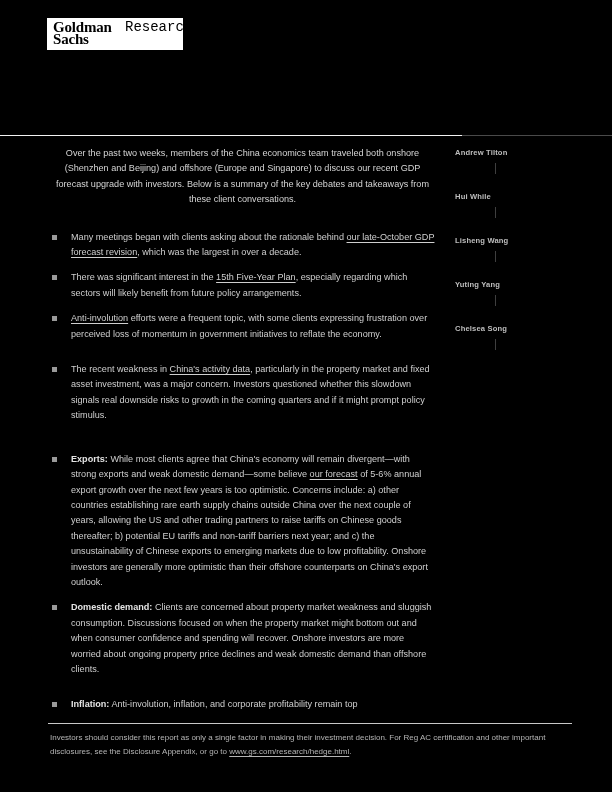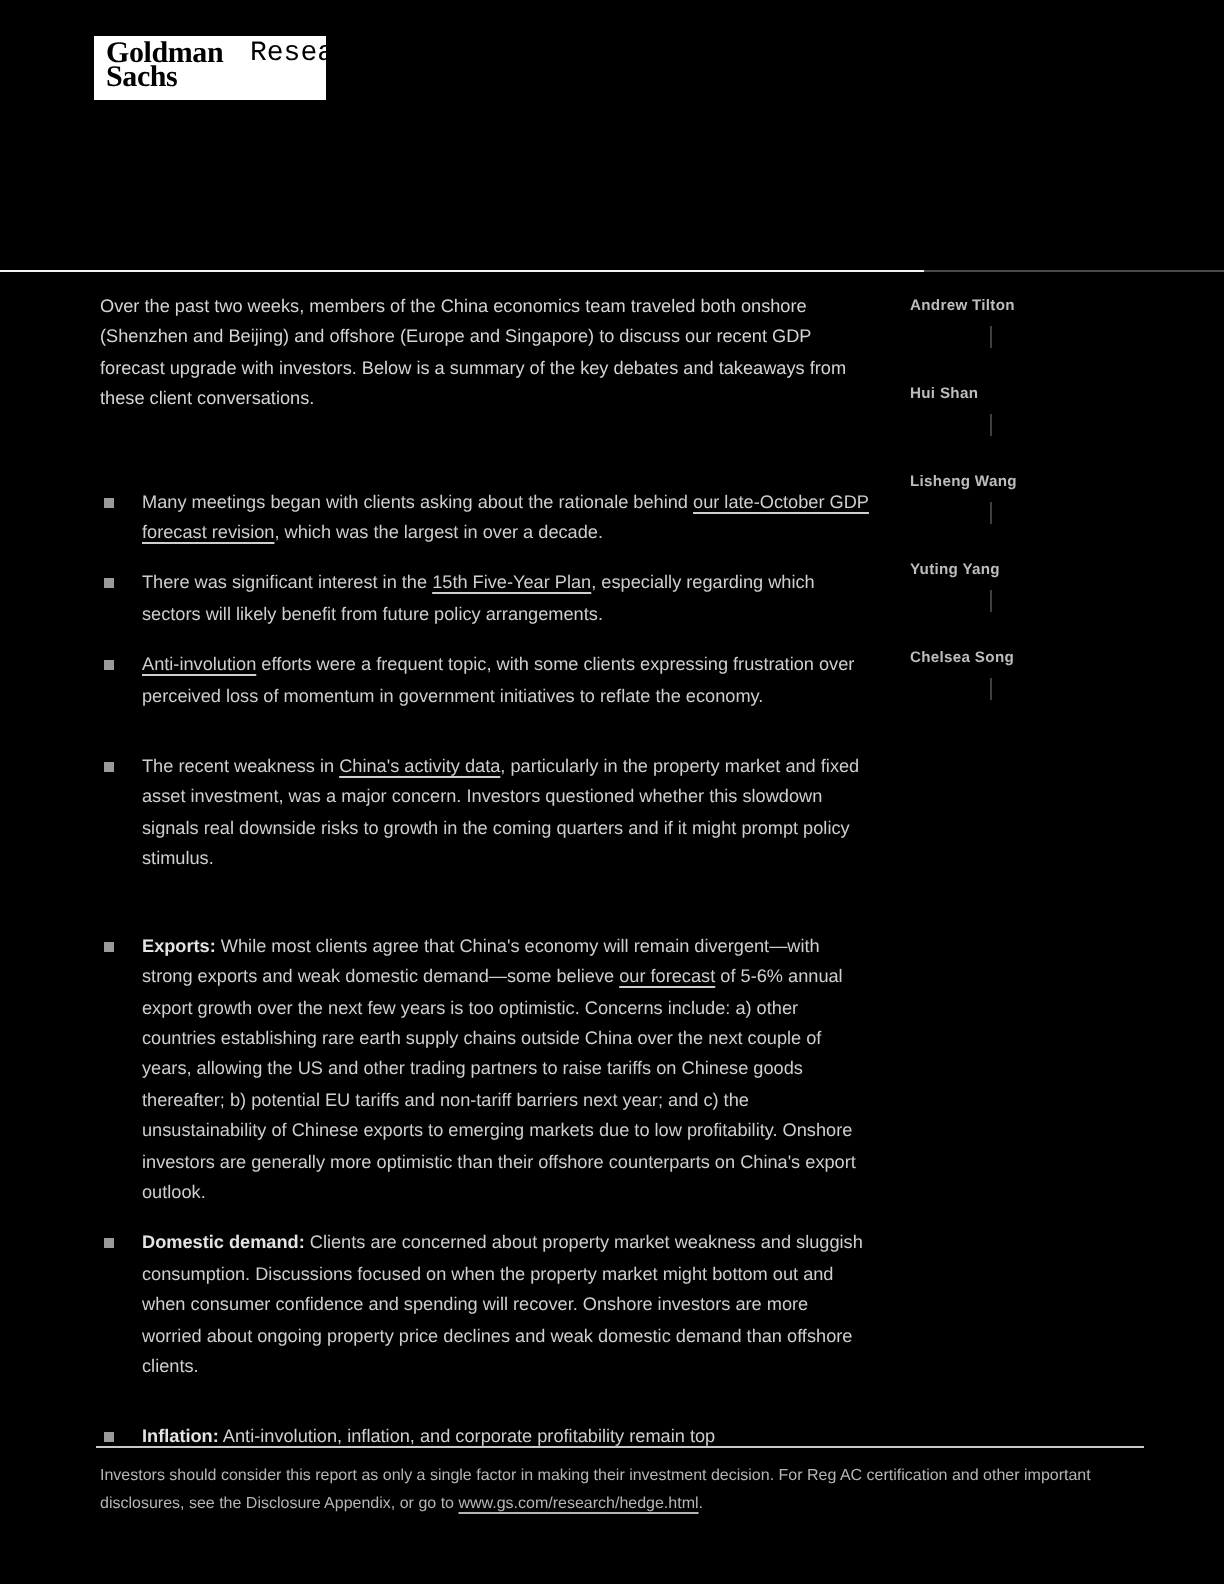--- a/index.html
+++ b/index.html
@@ -15,21 +15,21 @@
     font-family: "Liberation Sans", sans-serif;
     color: #d8d8d8;
     -webkit-font-smoothing: antialiased;
   }
 
   
   .logo-box {
     position: absolute;
     left: 47px;
     top: 18px;
-    width: 116px;
+    width: 136px;
     height: 32px;
     background: #ffffff;
     overflow: hidden;
   }
   .logo-line {
     position: absolute;
     left: 6px;
     font-family: "Liberation Serif", serif;
     font-weight: bold;
     color: #000000;
@@ -77,21 +77,22 @@
   .main-col {
     position: absolute;
     left: 50px;
     top: 146px;
     width: 385px;
   }
   .intro {
     font-size: 9.1px;
     line-height: 15.4px;
     color: #d5d5d5;
-    margin: 0 0 36px 0;
+    margin: 0 0 22px 0;
+    text-align: center;
   }
 
   .bullet-group { margin: 0; padding: 0; list-style: none; }
   .bullet-group.group-two { margin-top: 28px; }
 
   .bullet {
     position: relative;
     padding-left: 21px;
     font-size: 9.1px;
     line-height: 15.4px;
@@ -212,21 +213,21 @@
   </ul>
 
 </div>
 
 <div class="authors">
   <div class="author">
     <div class="author-name">Andrew Tilton</div>
     <div class="author-tick"></div>
   </div>
   <div class="author">
-    <div class="author-name">Hui Shan</div>
+    <div class="author-name">Hui While</div>
     <div class="author-tick"></div>
   </div>
   <div class="author">
     <div class="author-name">Lisheng Wang</div>
     <div class="author-tick"></div>
   </div>
   <div class="author">
     <div class="author-name">Yuting Yang</div>
     <div class="author-tick"></div>
   </div>

